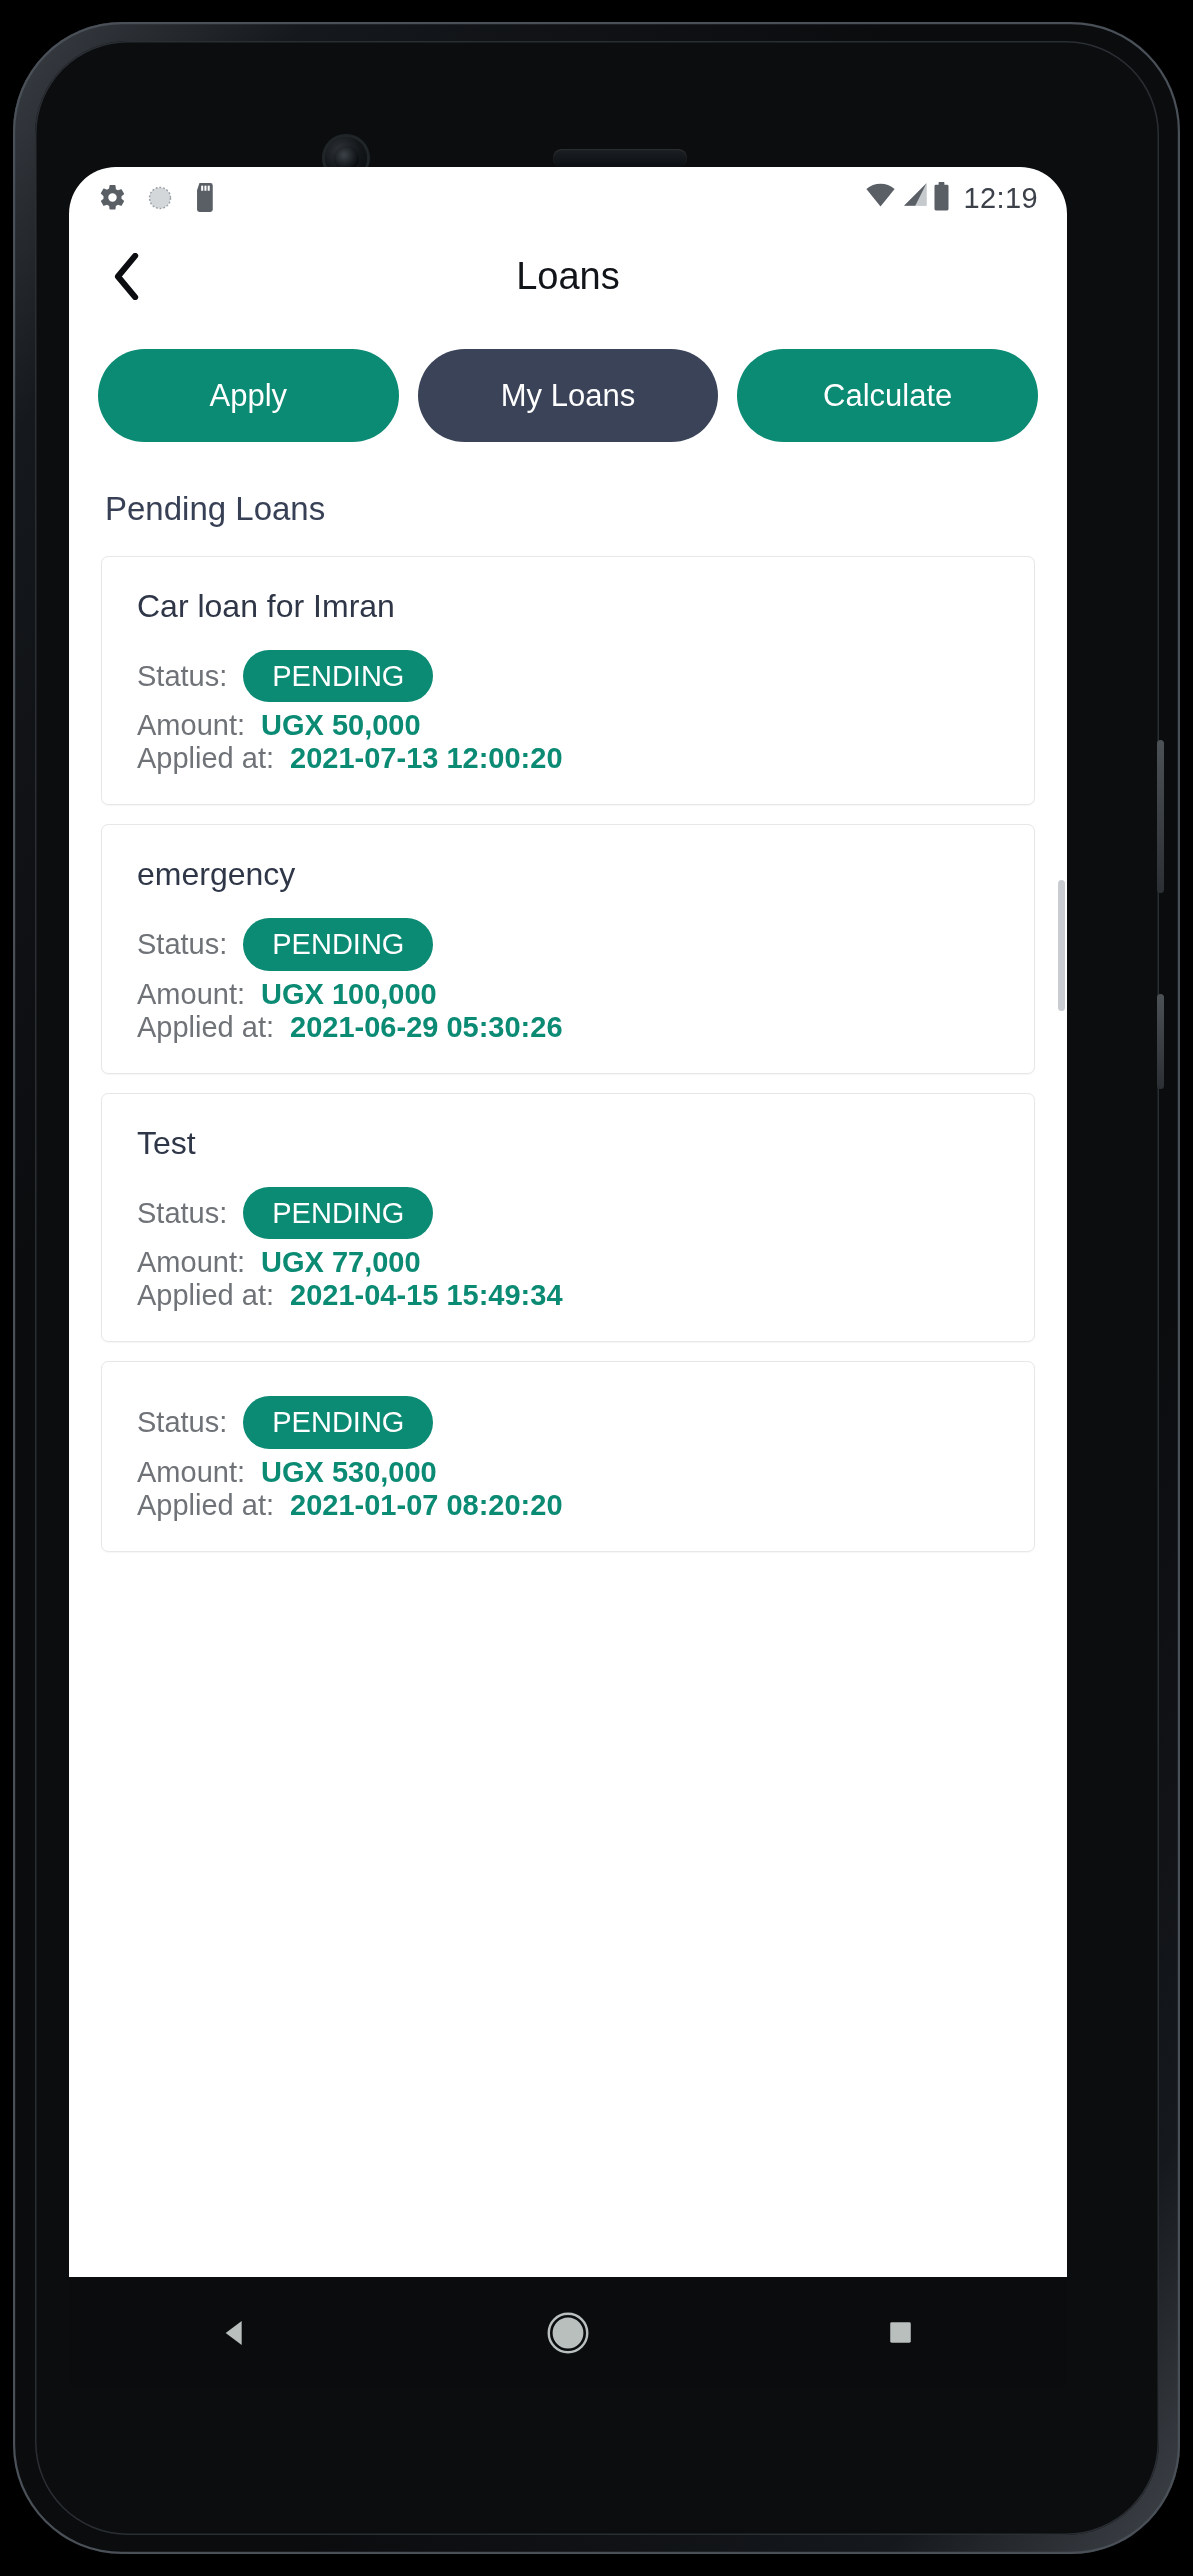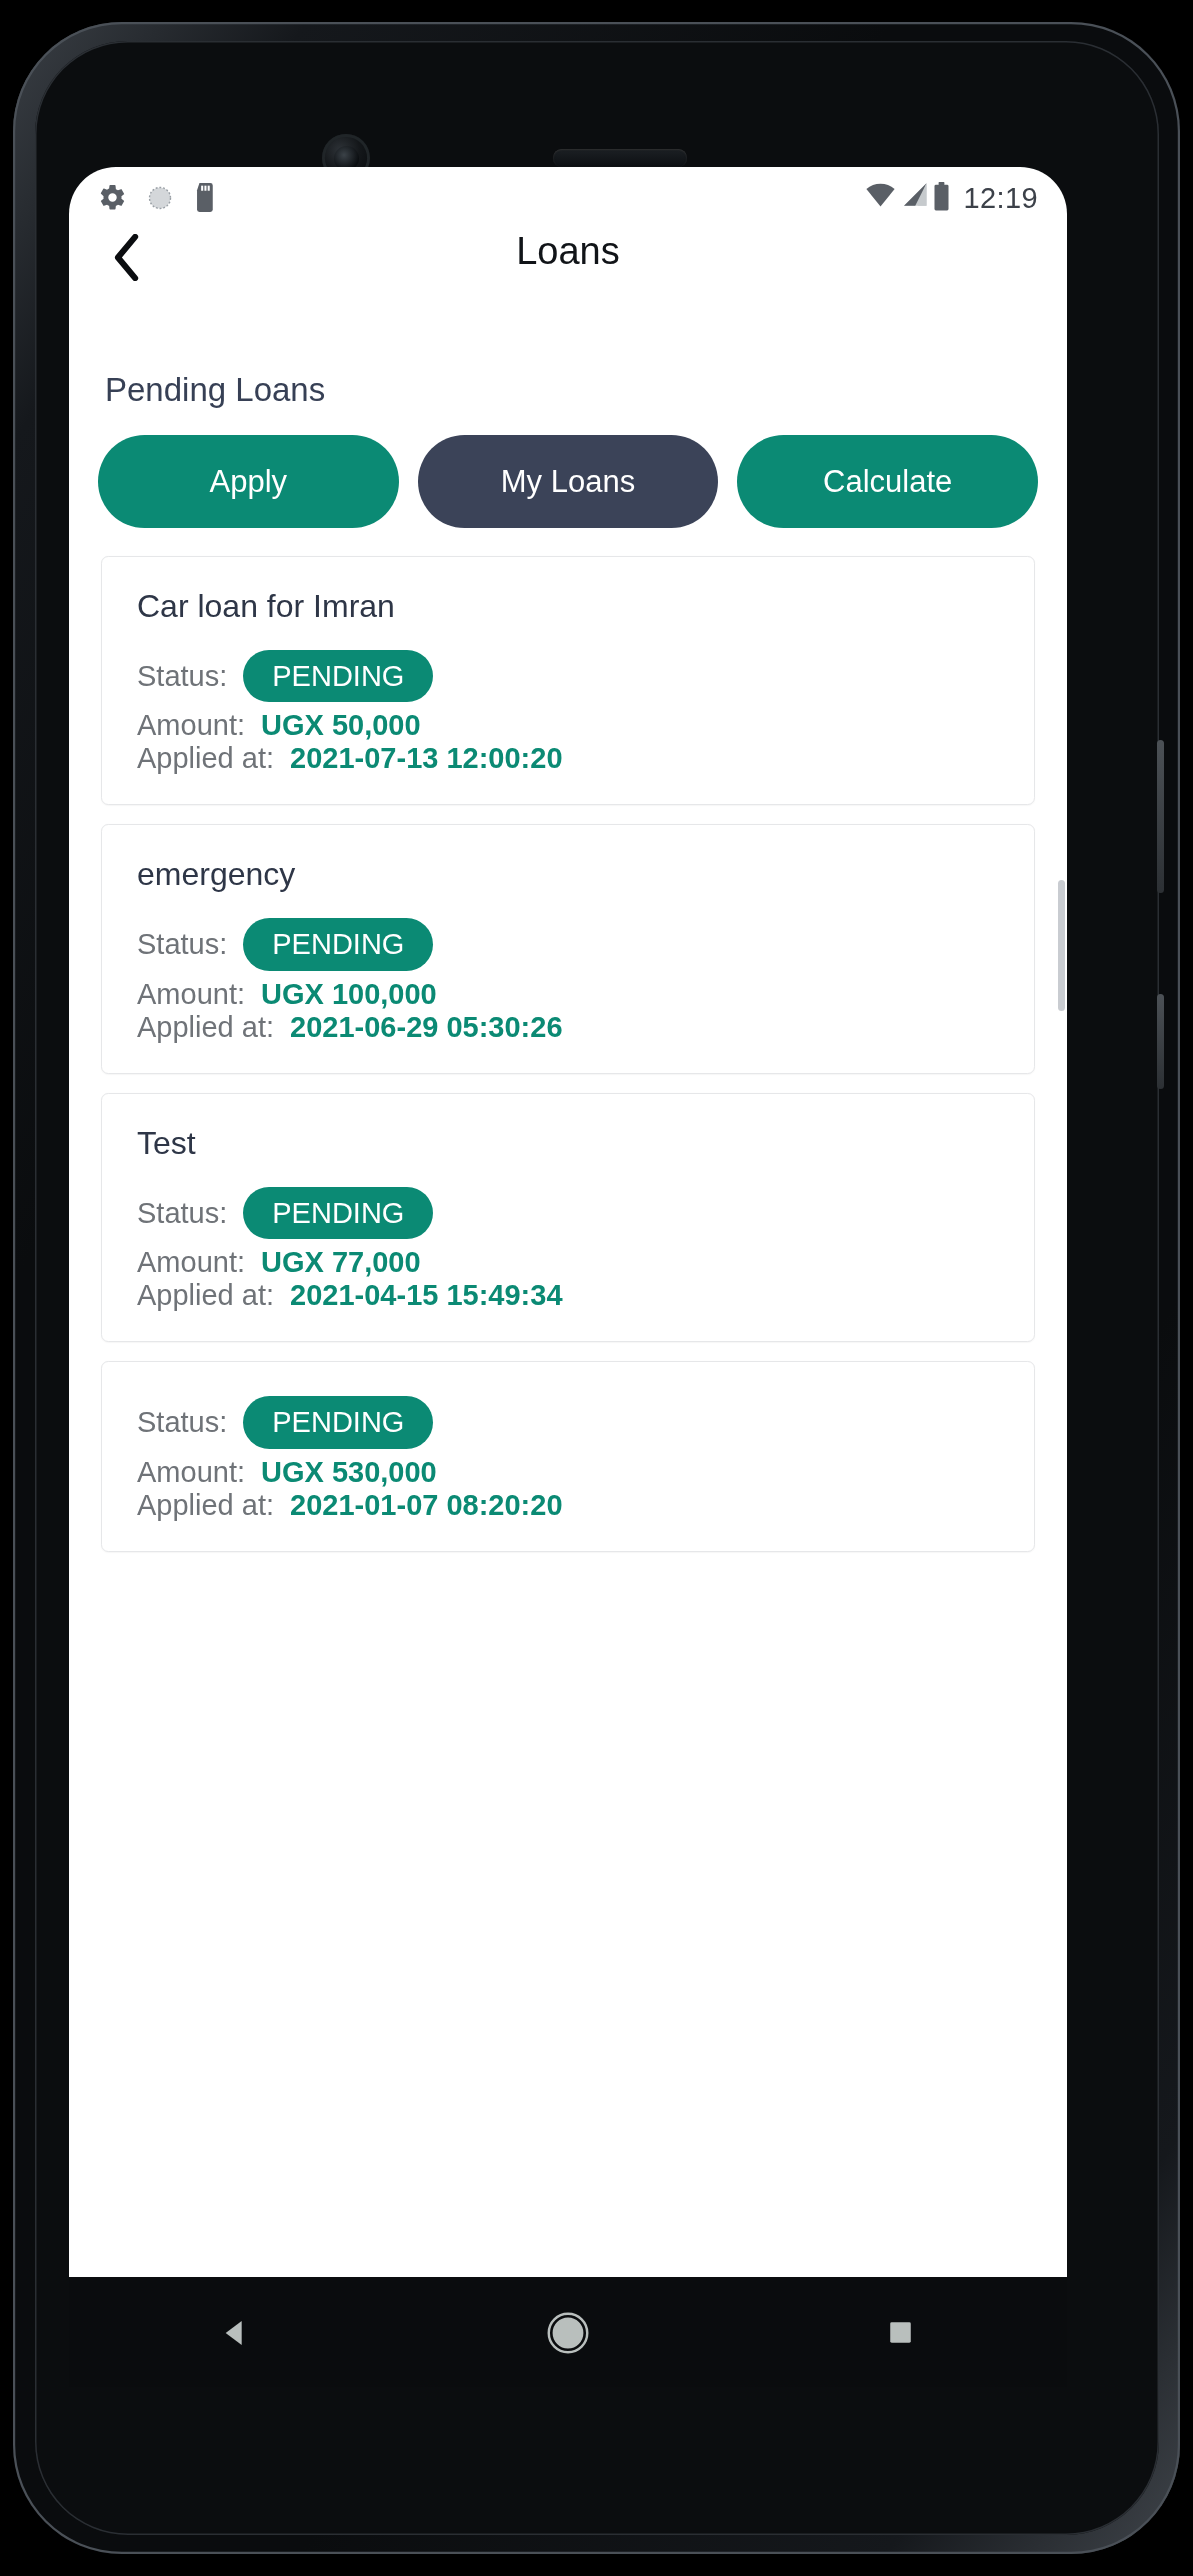--- a/index.html
+++ b/index.html
@@ -75,21 +75,21 @@
   .status-icon{ display:block; }
   #status-clock{
     font-size:29px; color:#3c4149; letter-spacing:0.4px;
     margin-left:8.7px; font-family:"Liberation Sans", sans-serif;
   }
 
   
   #app-bar{
     position:relative;
     height:93px;
-    display:flex; align-items:flex-start;
+    display:flex; align-items:center;
     padding:0 29px;
   }
   #back-button{
     width:55px; height:55px;
     display:flex; align-items:center; justify-content:center;
     cursor:pointer;
   }
   #page-title{
     position:absolute; left:0; right:0;
     text-align:center;
@@ -256,27 +256,27 @@
 
   <div id="app-bar">
     <div id="back-button">
       <svg width="33" height="47" viewBox="0 0 24 34">
         <path d="M19 2 6.5 17 19 32" fill="none" stroke="#0b0d10" stroke-width="4.4" stroke-linecap="round" stroke-linejoin="round"></path>
       </svg>
     </div>
     <div id="page-title">Loans</div>
   </div>
 
-  <div id="section-heading">Pending Loans</div>
-
   <div id="action-row">
     <button class="action-btn btn-primary">Apply</button>
     <button class="action-btn btn-dark">My Loans</button>
     <button class="action-btn btn-primary">Calculate</button>
   </div>
+
+  <div id="section-heading">Pending Loans</div>
 
   <div id="loan-list">
 
     <div class="loan-card">
       <div class="loan-title">Car loan for Imran</div>
       <div class="loan-row status-row">
         <span class="row-label">Status:</span>
         <span class="status-badge">PENDING</span>
       </div>
       <div class="loan-row">

